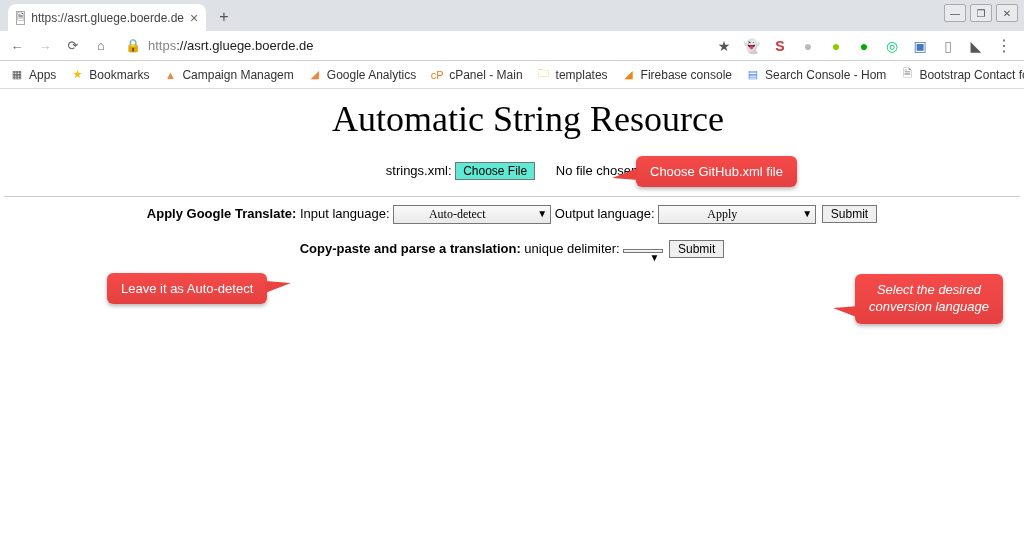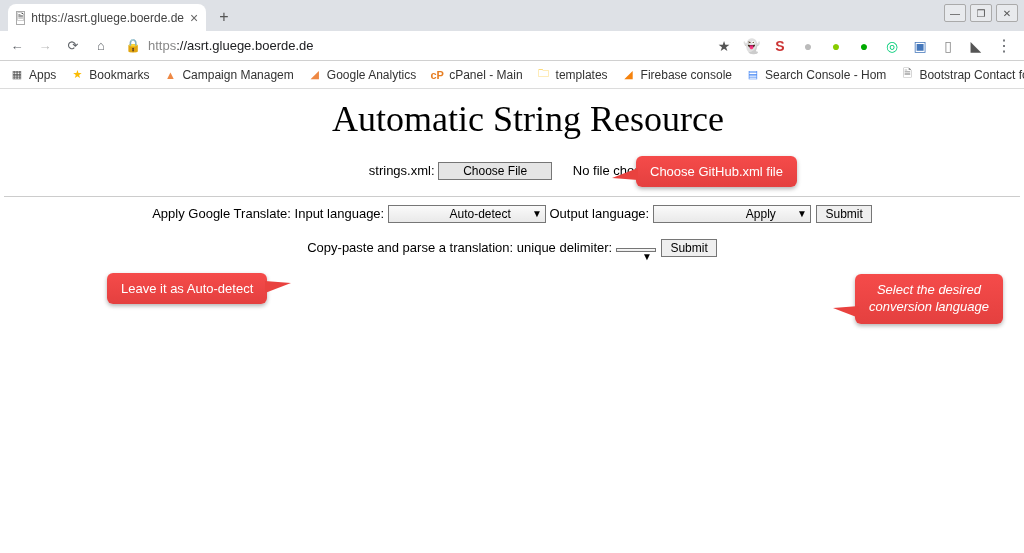--- a/index.html
+++ b/index.html
@@ -25,26 +25,26 @@
 .menu-dots { font-size: 16px; color: #5f6368; }
 
 .bookmarks { height: 28px; display: flex; align-items: center; gap: 14px; padding: 0 10px; border-bottom: 1px solid #dcdcdc; font-size: 12px; color: #333; }
 .bm { display: flex; align-items: center; gap: 5px; white-space: nowrap; }
 .bm-ico { width: 14px; height: 14px; display: inline-flex; align-items: center; justify-content: center; font-size: 11px; }
 
 
 .content { position: relative; width: 100%; text-align: center; }
 h1.title { font-family: 'Times New Roman', serif; font-weight: normal; font-size: 36px; margin-top: 10px; line-height: 1.15; padding-left: 32px; }
 .row-file { margin-top: 22px; font-size: 13px; color: #000; }
-.file-button { display: inline-block; border: 1px solid #767676; background: #e5e5e5; padding: 1px 24px; font-size: 12px; }
+.file-button { display: inline-block; border: 1px solid #767676; background: #5eead4; padding: 1px 7px; font-size: 12px; }
 .file-status { color: #000; margin-left: 17px; }
 .hr { border: 0; border-top: 1px solid #ccc; margin: 16px 4px 8px; }
 .row-translate { margin-top: 8px; font-size: 13px; }
-.bold { font-weight: normal; }
-.select { display: inline-block; border: 1px solid #767676; background: linear-gradient(#fafafa,#e9e9e9); font-size: 12px; padding: 1px 34px 1px 4px; position: relative; text-align: right; }
+.bold { font-weight: bold; }
+.select { display: inline-block; border: 1px solid #767676; background: linear-gradient(#fafafa,#e9e9e9); font-size: 12px; padding: 1px 34px 1px 4px; position: relative; text-align: center; font-family: Liberation Serif, serif; }
 .select.wide { min-width: 158px; }
 .select .caret { position: absolute; right: 3px; top: 2px; font-size: 10px; }
 .submit { display: inline-block; border: 1px solid #767676; background: #efefef; padding: 1px 8px; font-size: 12px; margin-left: 2px; }
 .or { font-family: 'Times New Roman', serif; font-size: 24px; margin-top: 20px; }
 .row-copy { margin-top: 16px; font-size: 13px; }
 .links a { display: inline-block; margin-top: 14px; color: #0000ee; text-decoration: underline; font-size: 13px; }
 
 
 .callout { position: absolute; background: linear-gradient(#f54b4a,#e4403f); color: #fff; border-radius: 6px; box-shadow: 0 2px 4px rgba(0,0,0,.3); padding: 8px 14px; font-size: 13px; text-align: center; z-index: 10; }
 .callout.tail-left::before { content: ''; position: absolute; left: -24px; top: 40%; width: 0; height: 0; border-top: 10px solid transparent; border-bottom: 2px solid transparent; border-right: 26px solid #e9423f; }
@@ -103,21 +103,21 @@
     </div>
   <div class="bm">
       <span class="bm-ico" style="color:#e84">▲</span>
       <span>Campaign Managem</span>
     </div>
   <div class="bm">
       <span class="bm-ico" style="color:#e84">◢</span>
       <span>Google Analytics</span>
     </div>
   <div class="bm">
-      <span class="bm-ico" style="color:#e67e22;font-weight:bold">cP</span>
+      <span class="bm-ico" style="color:#e67e22;font-weight:normal">cP</span>
       <span>cPanel - Main</span>
     </div>
   <div class="bm">
       <span class="bm-ico" style="color:#fbbc04">🗀</span>
       <span>templates</span>
     </div>
   <div class="bm">
       <span class="bm-ico" style="color:#f5820d">◢</span>
       <span>Firebase console</span>
     </div>

